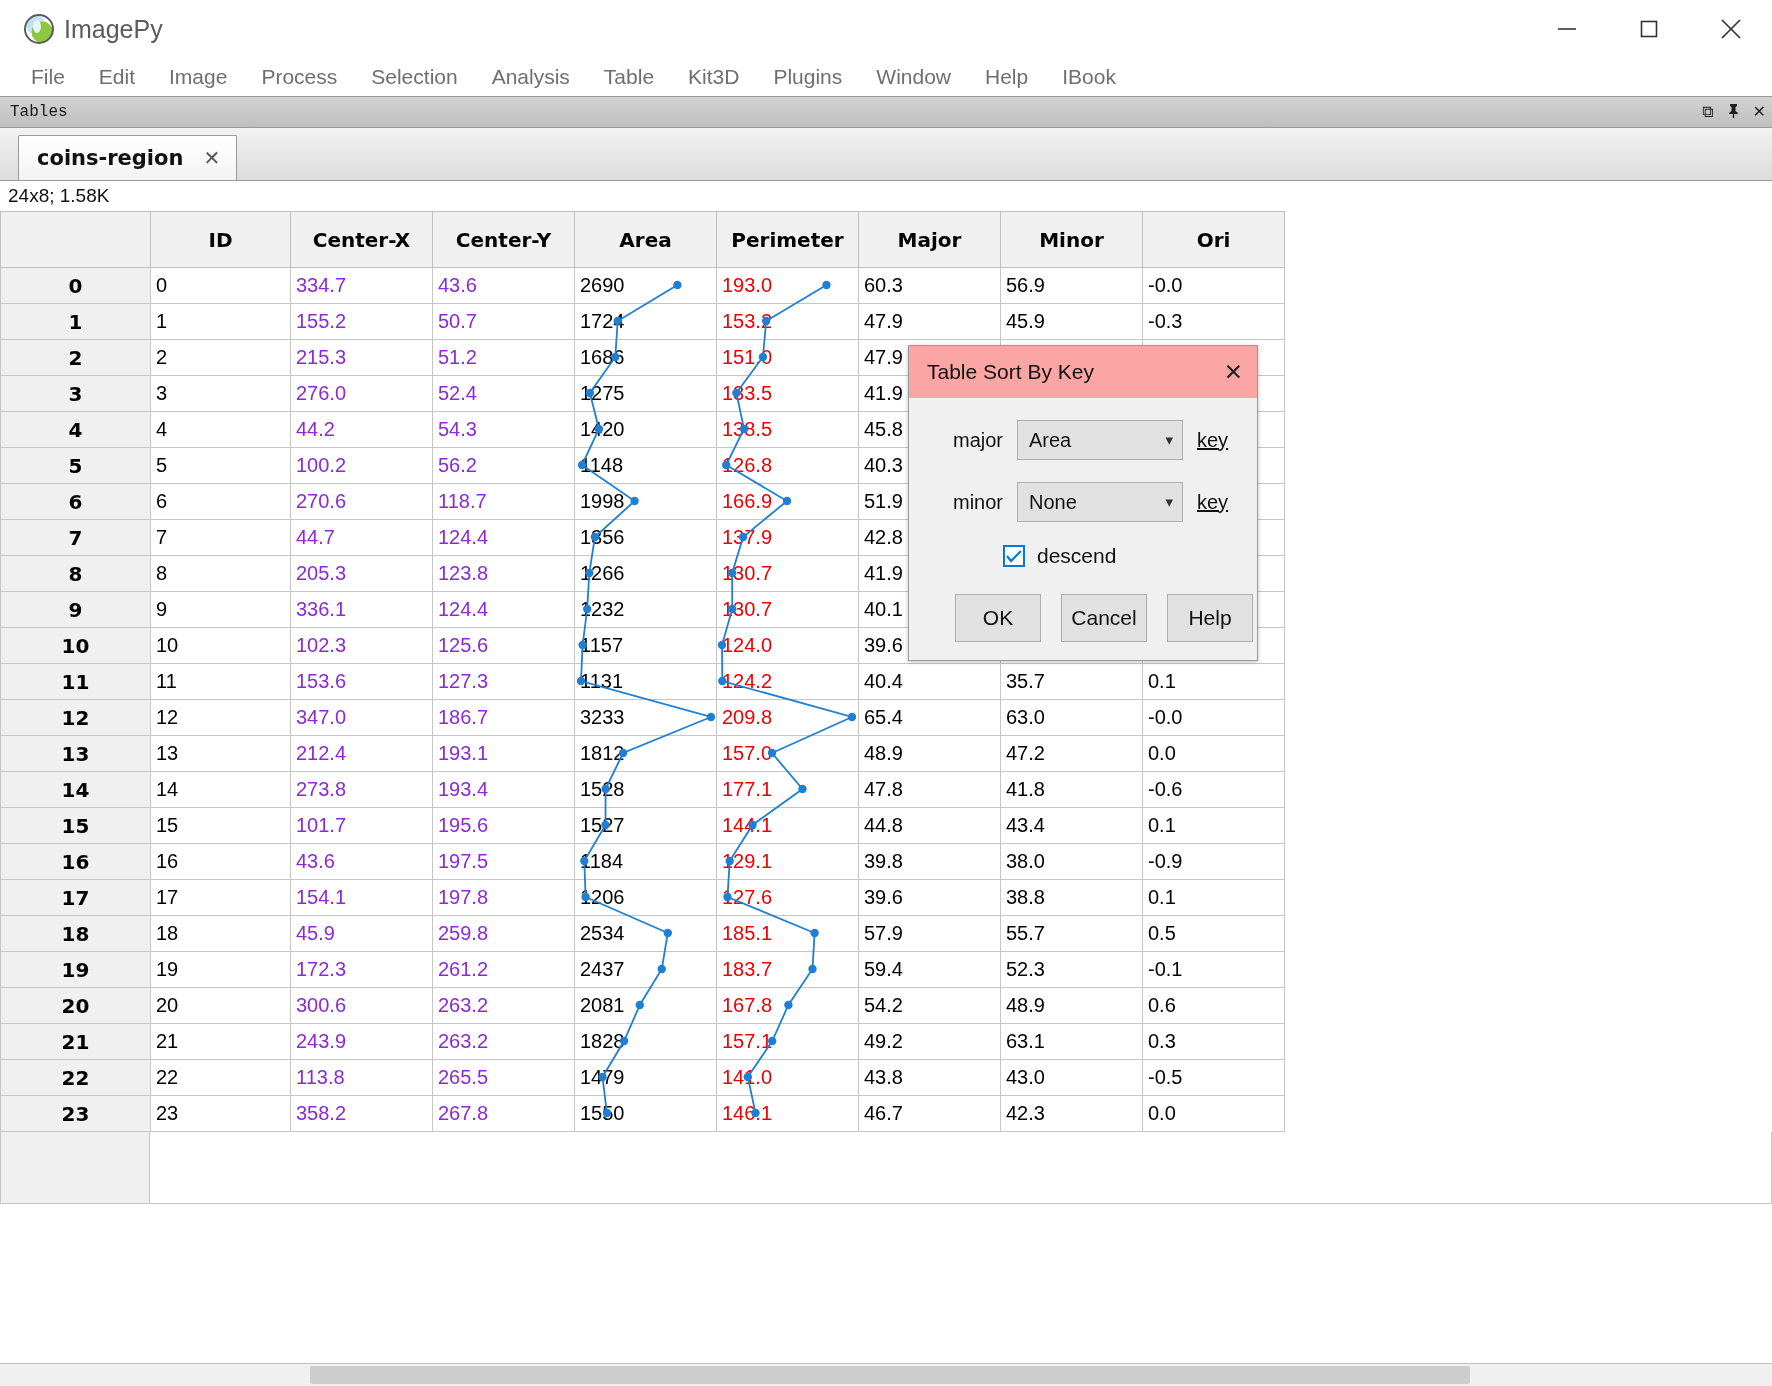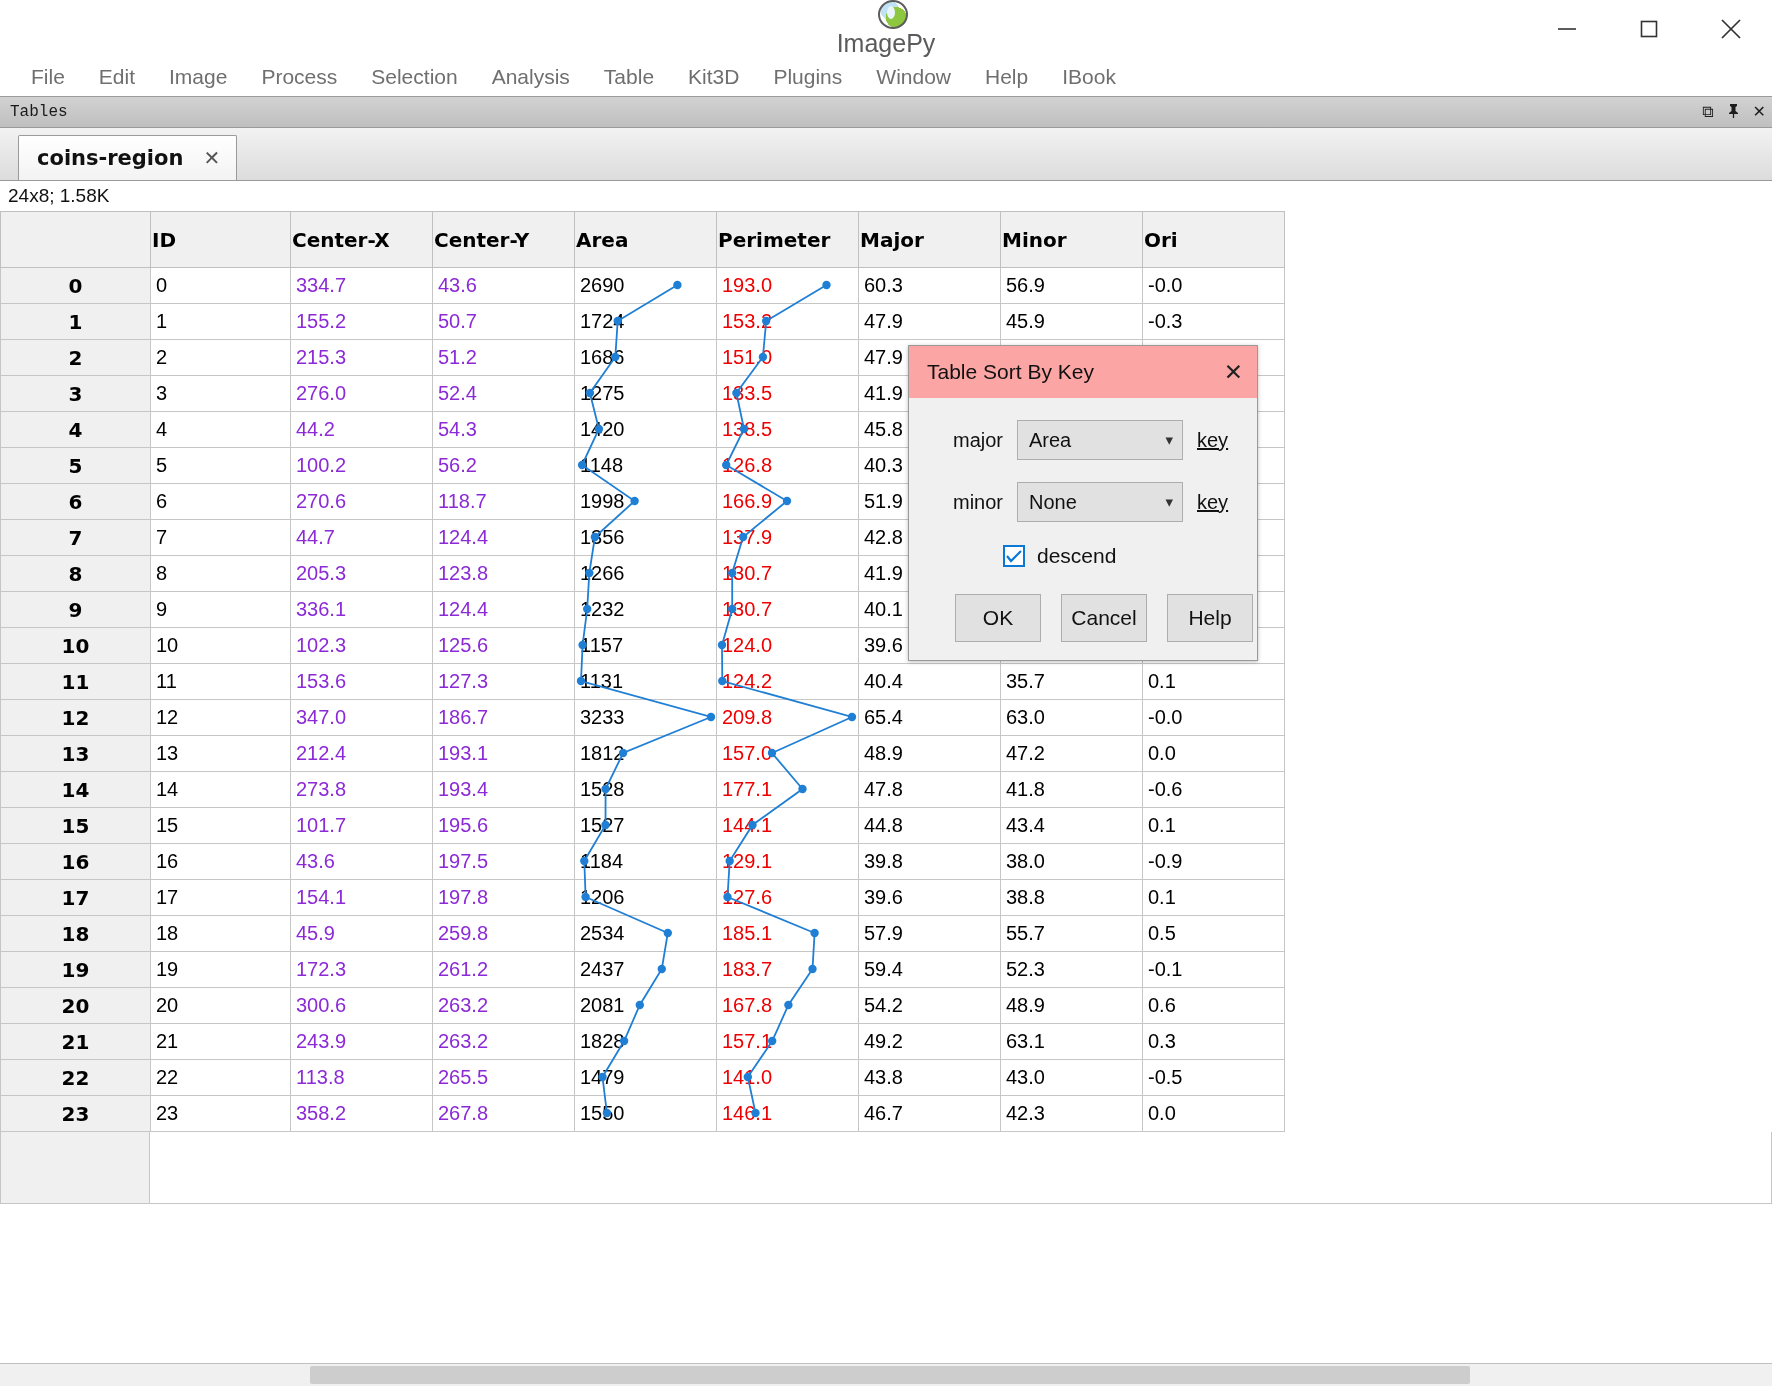--- a/index.html
+++ b/index.html
@@ -8,21 +8,20 @@
     background:#ffffff;
     font-family:"Liberation Sans", sans-serif;
     -webkit-font-smoothing:antialiased;
     overflow:hidden;
     position:relative;
   }
   
   .titlebar{
     height:58px;background:#ffffff;display:flex;align-items:center;
     position:relative;
-    flex-direction:column;
   }
   .app-logo{
     width:30px;height:30px;margin-left:24px;margin-right:10px;
     border-radius:50%;
     background:
       radial-gradient(circle at 62% 62%, #8dc63f 0 46%, rgba(0,0,0,0) 47%),
       radial-gradient(circle at 38% 34%, #bfe3f5 0 40%, rgba(0,0,0,0) 41%),
       #ffffff;
     border:2.5px solid #5c5c5c;
     box-sizing:border-box;
@@ -67,21 +66,21 @@
   
   .table-wrap{position:relative;background:#ffffff;}
   table.grid{border-collapse:collapse;table-layout:fixed;}
   table.grid th, table.grid td{
     border:1px solid #c6c6c6;
     height:36px;font-size:20px;
     box-sizing:border-box;
     overflow:hidden;white-space:nowrap;
   }
   table.grid th{
-    background:#f0f0f0;color:#000;font-weight:bold;text-align:left;
+    background:#f0f0f0;color:#000;font-weight:bold;text-align:center;
     font-family:"DejaVu Sans", sans-serif;font-size:20px;height:56px;
     border:1px solid #c0c0c0;
   }
   table.grid th.corner{width:150px;}
   td.rowhead{
     background:#f0f0f0;text-align:center;font-weight:bold;
     font-family:"DejaVu Sans", sans-serif;
   }
   td.cell{padding-left:5px;text-align:left;color:#000;}
   td.c-purple{color:#8b2ad6;}

